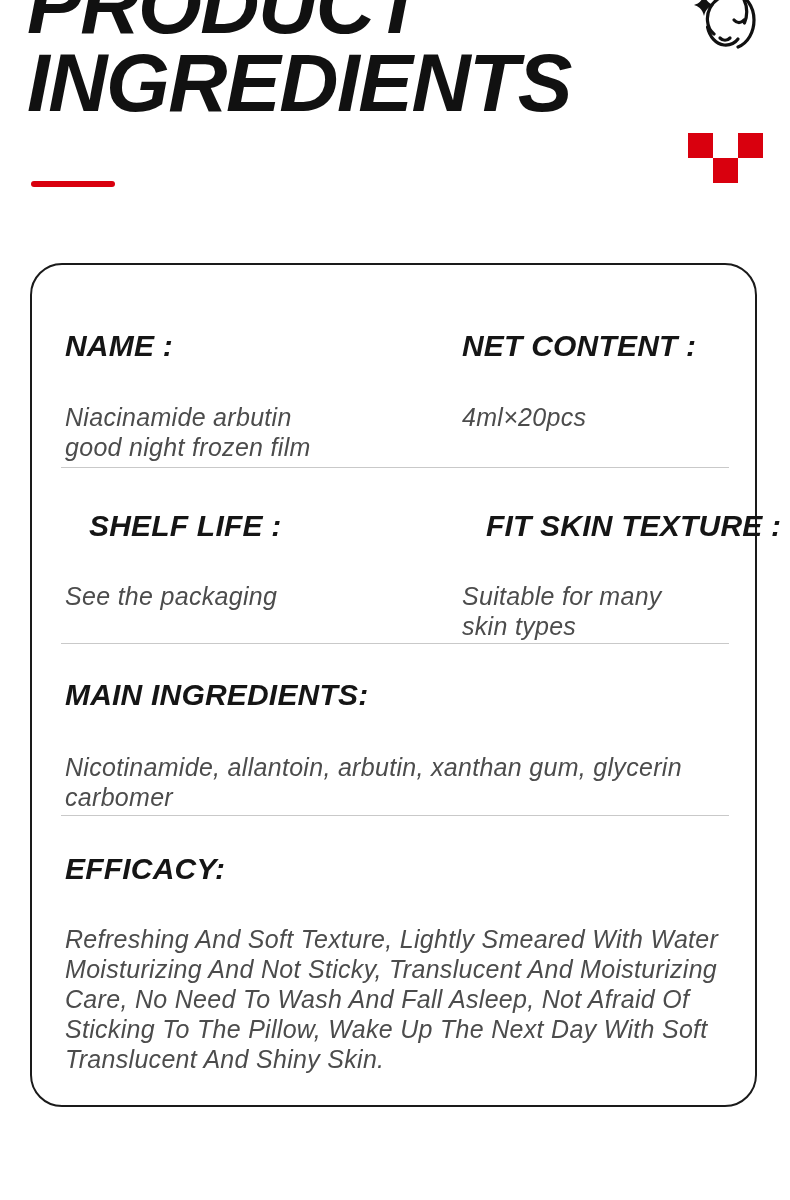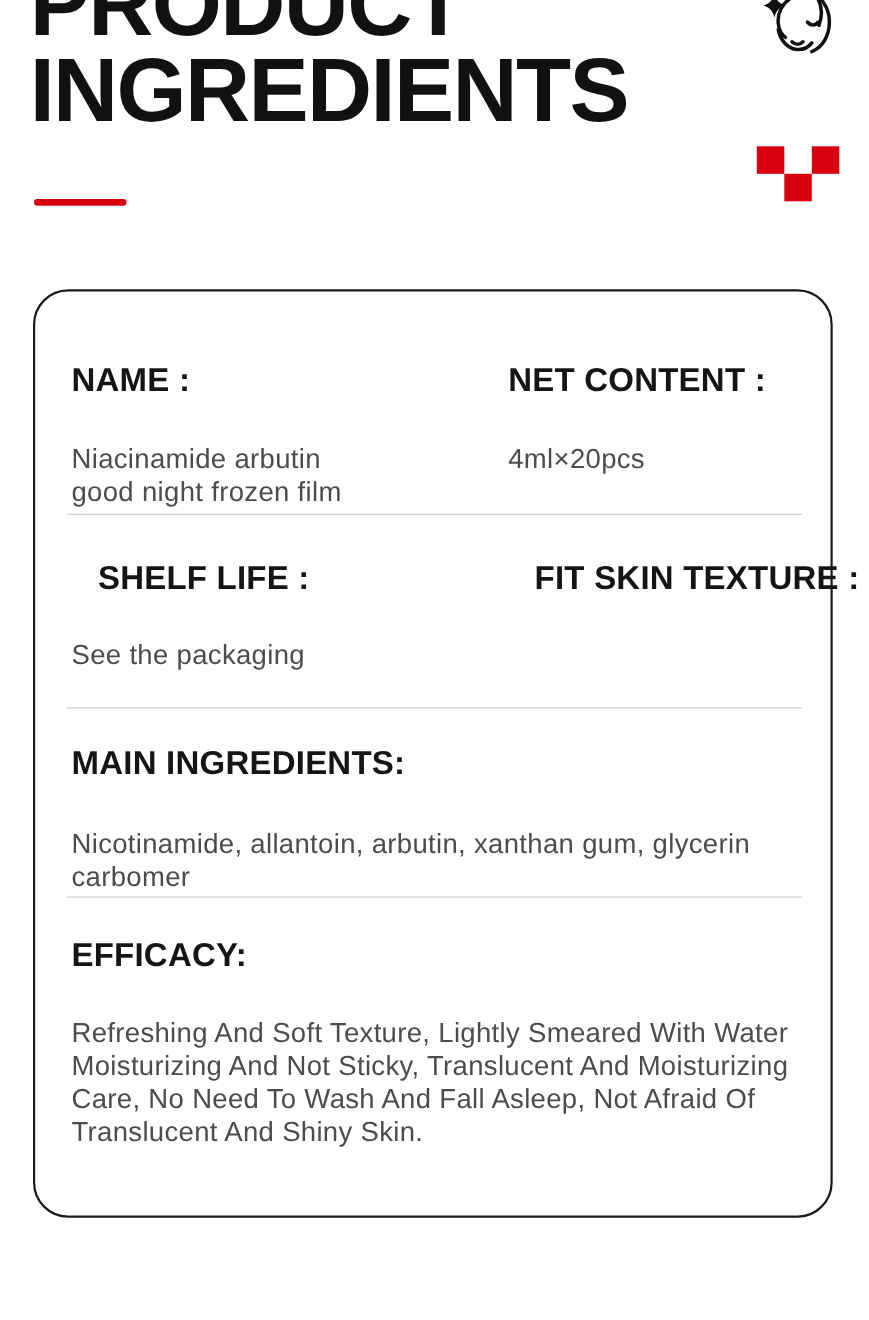--- a/index.html
+++ b/index.html
@@ -2,20 +2,21 @@
 <html><head>
 <meta charset="utf-8">
 <style>
   * { margin:0; padding:0; box-sizing:border-box; }
   html,body { background:#ffffff; }
   .page {
     position:relative; width:790px; height:1200px;
     background:#ffffff; overflow:hidden;
     font-family:"Liberation Sans", sans-serif;
     color:#151515;
+    font-style:italic;
   }
   
   .title {
     position:absolute; left:27px; top:-34px;
     font-size:82px; line-height:78px; font-weight:800;
     letter-spacing:-1.5px; color:#111111; white-space:nowrap;
   }
   .title-underline {
     position:absolute; left:31px; top:181px;
     width:84px; height:6px; border-radius:3px;
@@ -109,33 +110,38 @@
       </div>
 
     <div class="divider div1"></div>
 
     <div class="cell col-left row2-label cell-label">SHELF LIFE :</div>
     <div class="cell-body col-left row2-body">
         <div>See the packaging</div>
       </div>
 
     <div class="cell col-right row2-label cell-label">FIT SKIN TEXTURE :</div>
+    <div class="cell-body col-right row2-body">
+        <div>Suitable for many</div>
+        <div>skin types</div>
+      </div>
 
     <div class="divider div2"></div>
 
     <div class="cell col-left row3-label cell-label">MAIN INGREDIENTS:</div>
     <div class="cell-body col-left row3-body">
         <div>Nicotinamide, allantoin, arbutin, xanthan gum, glycerin</div>
         <div>carbomer</div>
       </div>
 
     <div class="divider div3"></div>
 
     <div class="cell col-left row4-label cell-label">EFFICACY:</div>
     <div class="cell-body col-left row4-body">
         <div>Refreshing And Soft Texture, Lightly Smeared With Water</div>
         <div>Moisturizing And Not Sticky, Translucent And Moisturizing</div>
         <div>Care, No Need To Wash And Fall Asleep, Not Afraid Of</div>
+        <div>Sticking To The Pillow, Wake Up The Next Day With Soft</div>
         <div>Translucent And Shiny Skin.</div>
       </div>
 
   </div>
 </div>
 
 </body></html>

